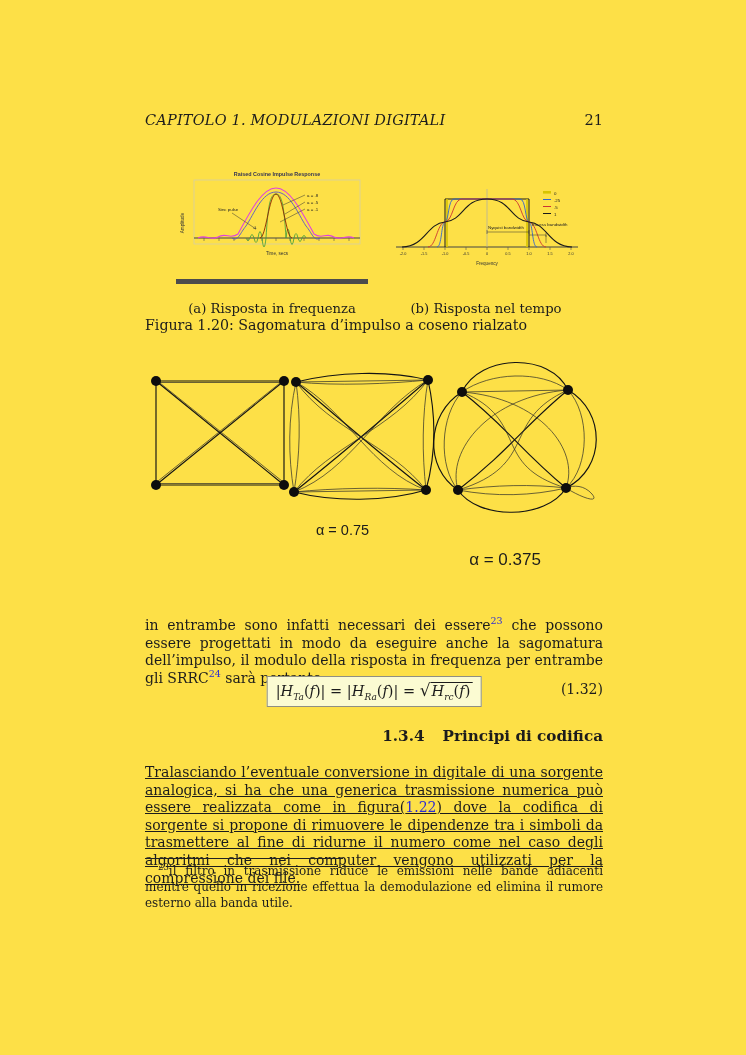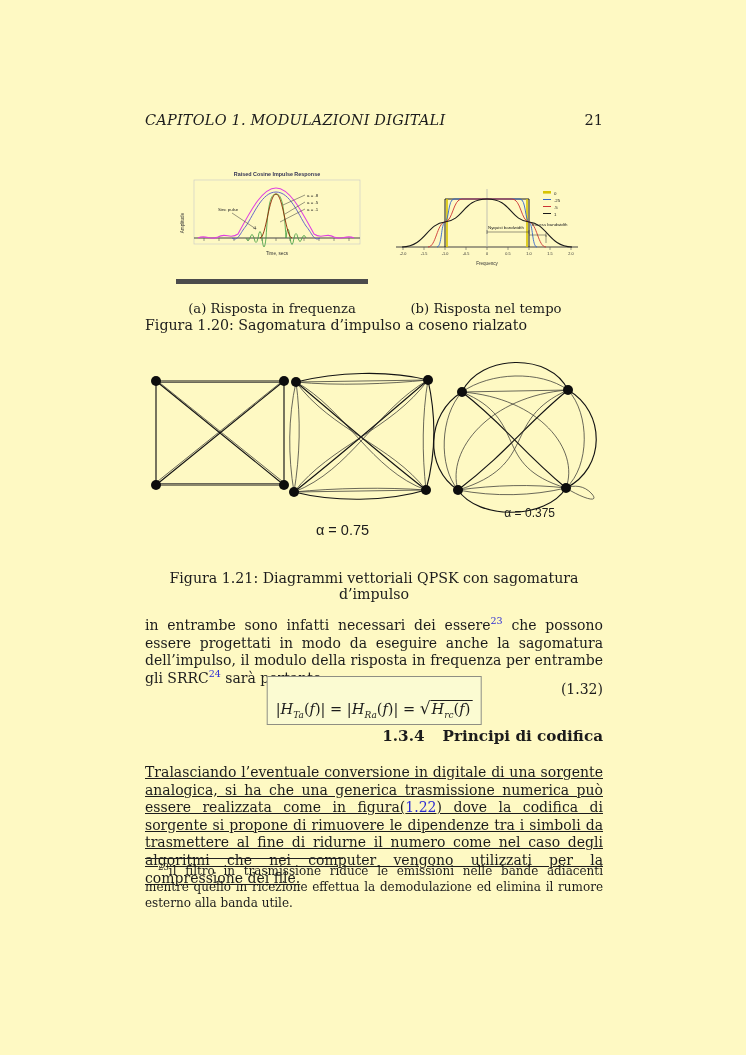--- a/index.html
+++ b/index.html
@@ -1,17 +1,17 @@
 <!DOCTYPE html>
 <html><head>
 <meta charset="utf-8">
 <style>
   html,body{margin:0;padding:0;background:#ffffff;}
   .page{
-    position:relative;width:746px;height:1055px;background:#fef9c3;
+    position:relative;width:746px;height:1055px;background:#fde047;
     font-family:"DejaVu Serif", serif;color:#1c1c1c;overflow:hidden;
   }
   
   .runhead{position:absolute;top:112px;left:145px;width:458px;display:flex;
     justify-content:space-between;font-size:14.5px;}
   .runhead .chap{font-style:italic;letter-spacing:.2px;}
   .runhead .pnum{font-style:normal;}
 
   
   .subfigA{position:absolute;top:168px;left:176px;width:192px;height:110px;}
@@ -20,36 +20,36 @@
   .subcapA{position:absolute;top:285px;left:160px;width:224px;text-align:center;font-size:13.2px;margin-top:16px;}
   .subcapB{position:absolute;top:301px;left:380px;width:212px;text-align:center;font-size:13.2px;}
   .cap120{position:absolute;top:317px;left:145px;width:458px;text-align:left;font-size:14.2px;}
 
   
   .qpsk1{position:absolute;top:368px;left:147px;}
   .qpsk2{position:absolute;top:360px;left:286px;}
   .qpsk3{position:absolute;top:350px;left:420px;}
   .alphaMid{position:absolute;top:522px;left:295px;width:95px;text-align:center;
     font-family:"Liberation Sans",sans-serif;font-size:14.5px;}
-  .alphaRight{position:absolute;top:506px;left:455px;width:100px;text-align:right;
-    font-family:"Liberation Sans",sans-serif;font-size:12px;}
+  .alphaRight{position:absolute;top:550px;left:455px;width:100px;text-align:center;
+    font-family:"Liberation Sans",sans-serif;font-size:17px;}
   .cap121{position:absolute;top:570px;left:145px;width:458px;text-align:center;font-size:14.2px;}
 
   
   .para{position:absolute;left:145px;width:458px;font-size:14px;line-height:17.6px;
     text-align:justify;}
   .p1{top:603px;}
   .p2{top:750px;text-decoration:underline;}
   sup.fnref{font-size:9.5px;line-height:0;}
   .bluelink{color:#2b2bd4;text-decoration:none;cursor:pointer;}
 
   
   .eqrow{position:absolute;top:676px;left:145px;width:458px;height:30px;}
   .eqbox{position:absolute;left:50%;transform:translateX(-50%);top:0;
-    background:#fbfbd2;border:1px solid #8f8f83;padding:21px 8px 4px 8px;
+    background:#fbfbd2;border:1px solid #8f8f83;padding:3px 8px 4px 8px;
     font-size:14.5px;white-space:nowrap;text-align:right;}
   .eqbox i{font-family:"DejaVu Serif",serif;}
   .eqbox sub{font-size:9px;font-style:italic;}
   .sqrtsign{font-size:17px;}
   .radicand{border-top:1.2px solid #1c1c1c;padding:0 2px 0 1px;}
   .eqnum{position:absolute;right:0;top:5px;font-size:14px;}
 
   
   .sechead{position:absolute;top:727px;left:145px;width:458px;font-weight:bold;font-size:15.2px;text-align:right;}
   .sechead .num{margin-right:18px;}
@@ -230,21 +230,20 @@
     <g>
       <circle class="qdot" cx="42" cy="42" r="5"></circle>
         <circle class="qdot" cx="148" cy="40" r="5"></circle>
       <circle class="qdot" cx="38" cy="140" r="5"></circle>
         <circle class="qdot" cx="146" cy="138" r="5"></circle>
     </g>
   </svg>
 
   <div class="alphaMid">α = 0.75</div>
   <div class="alphaRight">α = 0.375</div>
-  <div class="cap121">Figura 1.21: Diagrammi vettoriali QPSK con sagomatura d’impulso</div>
 
   <p class="para p1"><span>in entrambe sono infatti necessari dei essere</span><sup class="fnref"><span class="bluelink">23</span></sup><span> che possono essere progettati in modo da eseguire anche la sagomatura dell’impulso, il modulo della risposta in frequenza per entrambe gli SRRC</span><sup class="fnref"><span class="bluelink">24</span></sup><span> sarà pertanto:</span></p>
 
   <div class="eqrow">
     <span class="eqbox"><span>|</span><i>H</i><sub>Ta</sub><span>(</span><i>f</i><span>)| = |</span><i>H</i><sub>Ra</sub><span>(</span><i>f</i><span>)| = </span><span class="sqrtsign">√</span><span class="radicand"><i>H</i><sub>rc</sub><span>(</span><i>f</i><span>)</span></span></span>
     <span class="eqnum">(1.32)</span>
   </div>
 
   <div class="sechead">
     <span class="num">1.3.4</span><span>Principi di codifica</span>

